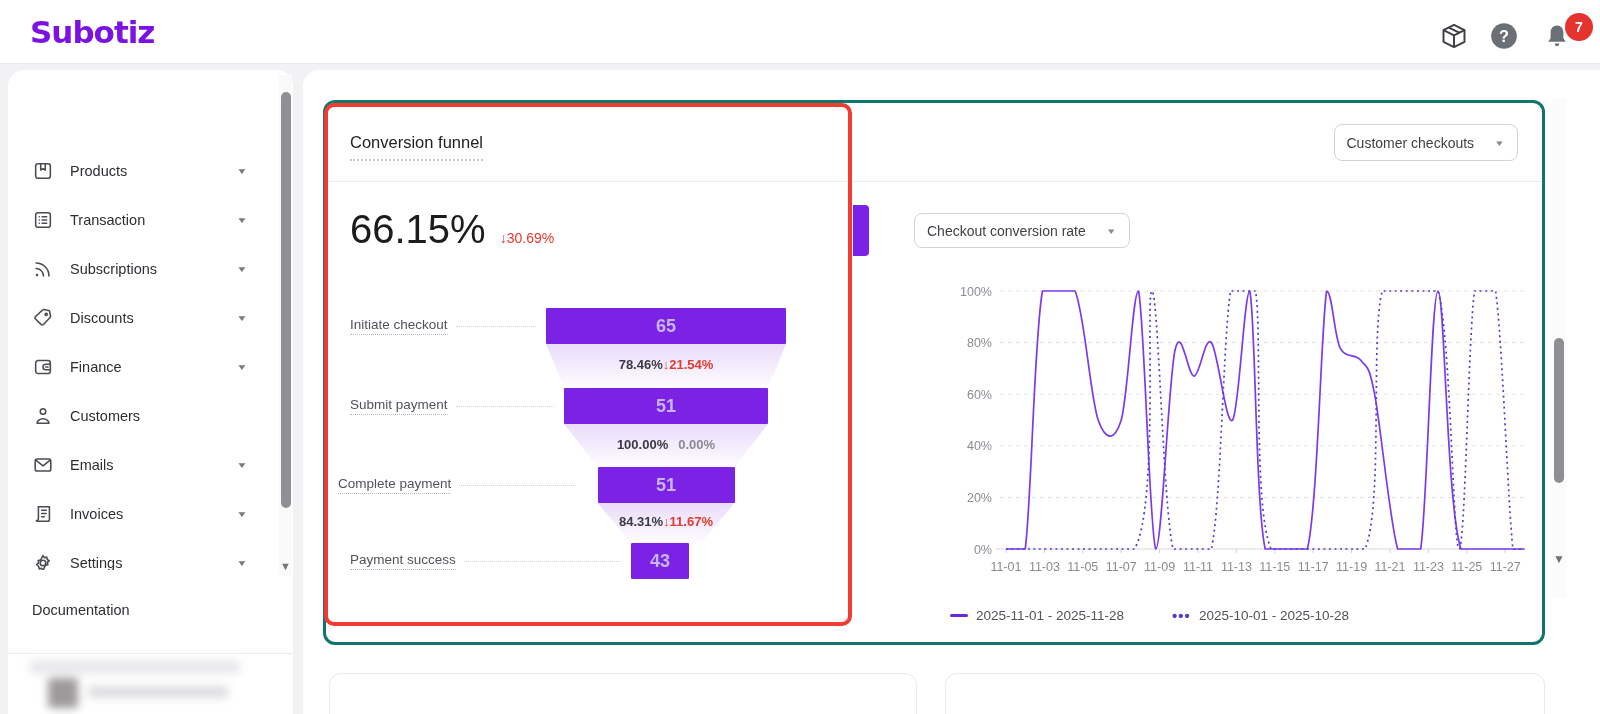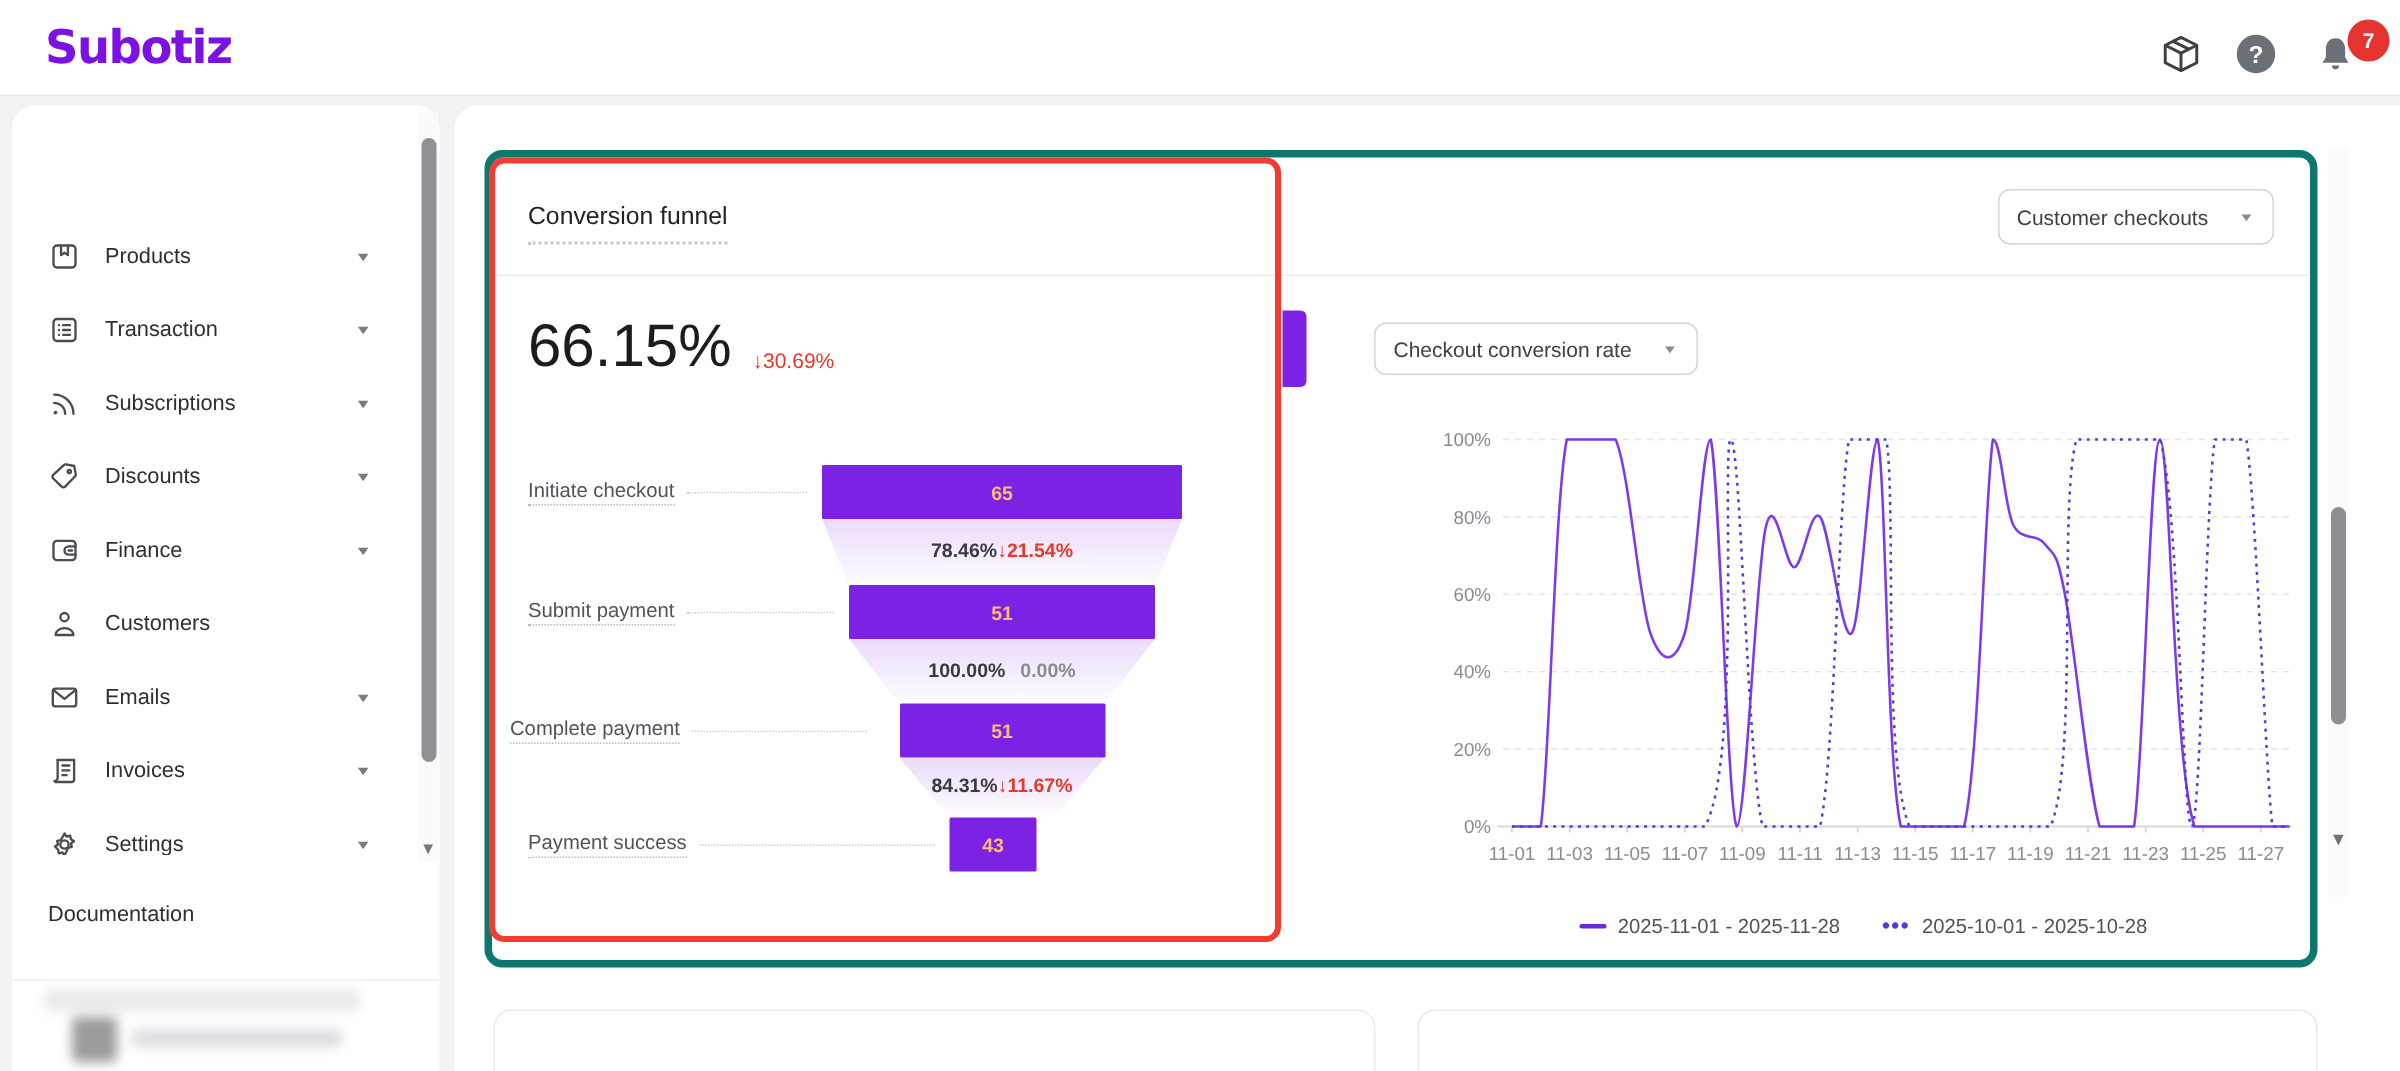--- a/index.html
+++ b/index.html
@@ -40,21 +40,21 @@
   .sb-thumb { position:absolute; right:2px; top:22px; width:10px; height:416px;
     background:#909094; border-radius:6px; }
   .sb-arrow { position:absolute; right:1px; width:13px; height:12px; color:#76767c;
     display:flex; align-items:center; justify-content:center; font-size:11px; }
 
   
   .main { position:absolute; left:303px; top:70px; width:1297px; height:644px;
     background:#fff; border-radius:16px 0 0 0; }
 
   .bigcard { position:absolute; left:20px; top:30px; width:1222px; height:545px;
-    background:#fff; border:5px solid #0f766e; border-radius:12px;padding-left:40px; }
+    background:#fff; border:3px solid #0f766e; border-radius:12px;padding-left:40px; }
   .card-divider { position:absolute; left:0; top:78px; width:100%; height:1px; background:#ececf0; }
   .card-title { position:absolute; left:24px; top:30px; font-size:16.5px; color:#222;
     border-bottom:2px dotted #c9c9cf; padding-bottom:7px; }
 
   .dropdown { position:absolute; height:37px; border:1px solid #d4d4d8; border-radius:8px;
     background:#fff; display:flex; align-items:center; padding:0 12px; gap:20px;
     font-size:14px; color:#3f3f46; cursor:pointer; white-space:nowrap; }
   .dropdown .dchev { color:#8a8a90; font-size:11px; transform:scaleY(.7); }
 
   .annotation { position:absolute; left:-2px; top:0px; width:528px; height:523px;
@@ -63,35 +63,35 @@
     background:#7c22e4; border-radius:0 4px 4px 0; }
 
   .big-rate-row { position:absolute; left:24px; top:104px; display:flex; align-items:flex-end; gap:14px; }
   .big-rate { font-size:40px; font-weight:500; color:#1c1c1c; }
   .big-delta { font-size:14px; color:#e8372a; padding-bottom:6px; font-weight:500; }
 
   
   .funnel { position:absolute; left:0; top:0; width:560px; height:545px; }
   .fbar { position:absolute; height:36px; background:#7c22e4; border-radius:1px;
     display:flex; align-items:center; justify-content:center; }
-  .fbar span { color:#fdba74; font-size:13px; font-weight:700; }
+  .fbar span { color:#c4b5fd; font-size:18px; font-weight:700; }
   .ftrap { position:absolute; background:linear-gradient(180deg, rgba(124,34,228,.16), rgba(124,34,228,.01)); }
   .flabel-row { position:absolute; display:flex; align-items:center; height:36px; }
   .flabel { font-size:13.5px; color:#52525b; border-bottom:1.5px dotted #b9b9bf;
     padding-bottom:2px; white-space:nowrap; }
   .fleader { flex:1; border-top:1.5px dotted #cfcfd4; margin:0 6px 0 8px; }
   .fpct { position:absolute; left:140px; width:400px; text-align:center; font-size:13px; }
   .fpct .conv { color:#3a3a40; font-weight:600; }
   .fpct .drop-red { color:#e23b2c; font-weight:700; }
   .fpct .drop-gray { color:#8a8a90; font-weight:600; margin-left:10px; }
 
   
   .chart-wrap { position:absolute; left:600px; top:168px; width:620px; height:330px; }
-  .legend { position:absolute; left:604px; top:505px; width:620px; display:flex;
-    justify-content:center; gap:28px; font-size:13.5px; color:#52525b; }
+  .legend { position:absolute; left:624px; top:505px; width:620px; display:flex;
+    gap:48px; font-size:13.5px; color:#52525b; }
   .legend-item { display:flex; align-items:center; gap:8px; }
   .lswatch-solid { width:18px; height:3px; background:#6d28d9; border-radius:2px; }
   .lswatch-dotted { color:#4f3fd0; font-size:15px; font-weight:700; letter-spacing:1px; line-height:6px; }
 
   
   .bottom-card { position:absolute; top:603px; height:120px; background:#fff;
     border:1px solid #e9e9ee; border-radius:12px; }
 
   
   .m-track { position:absolute; left:1249px; top:28px; width:14px; height:500px; background:#fbfbfc; }

